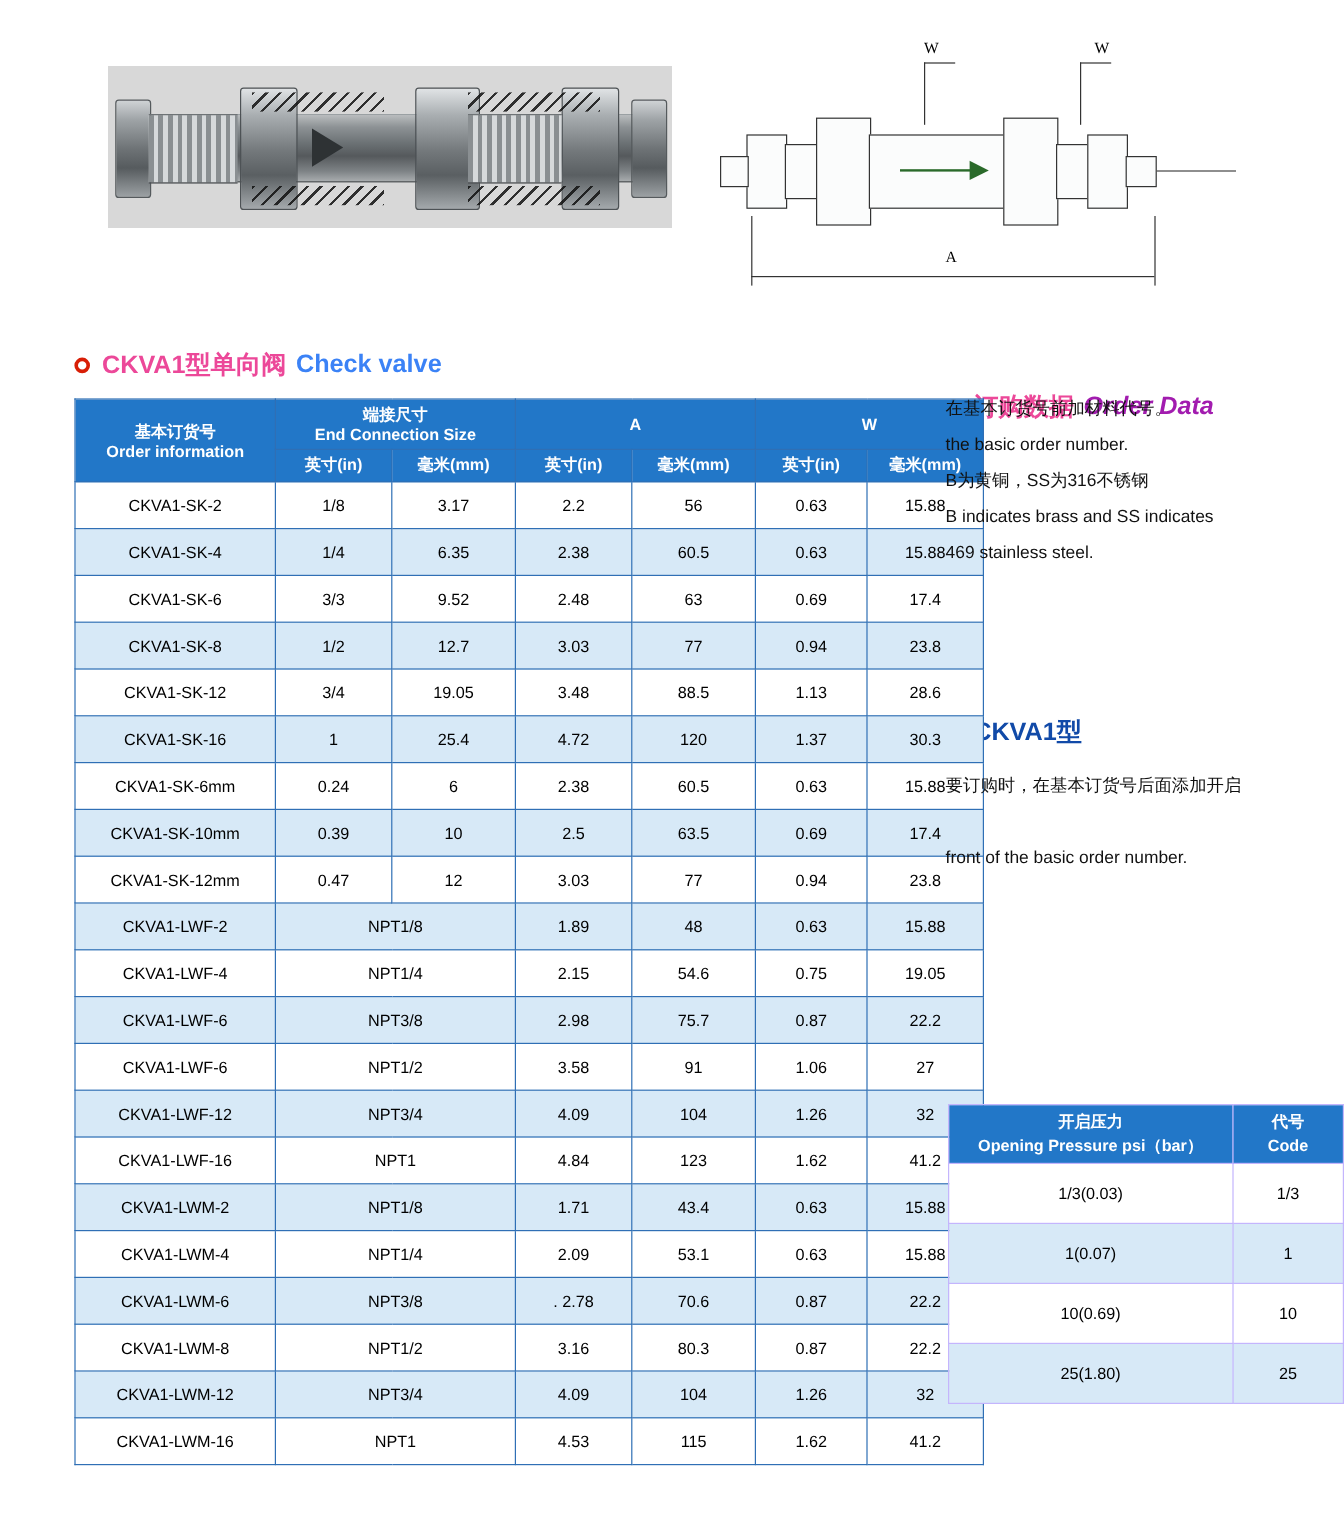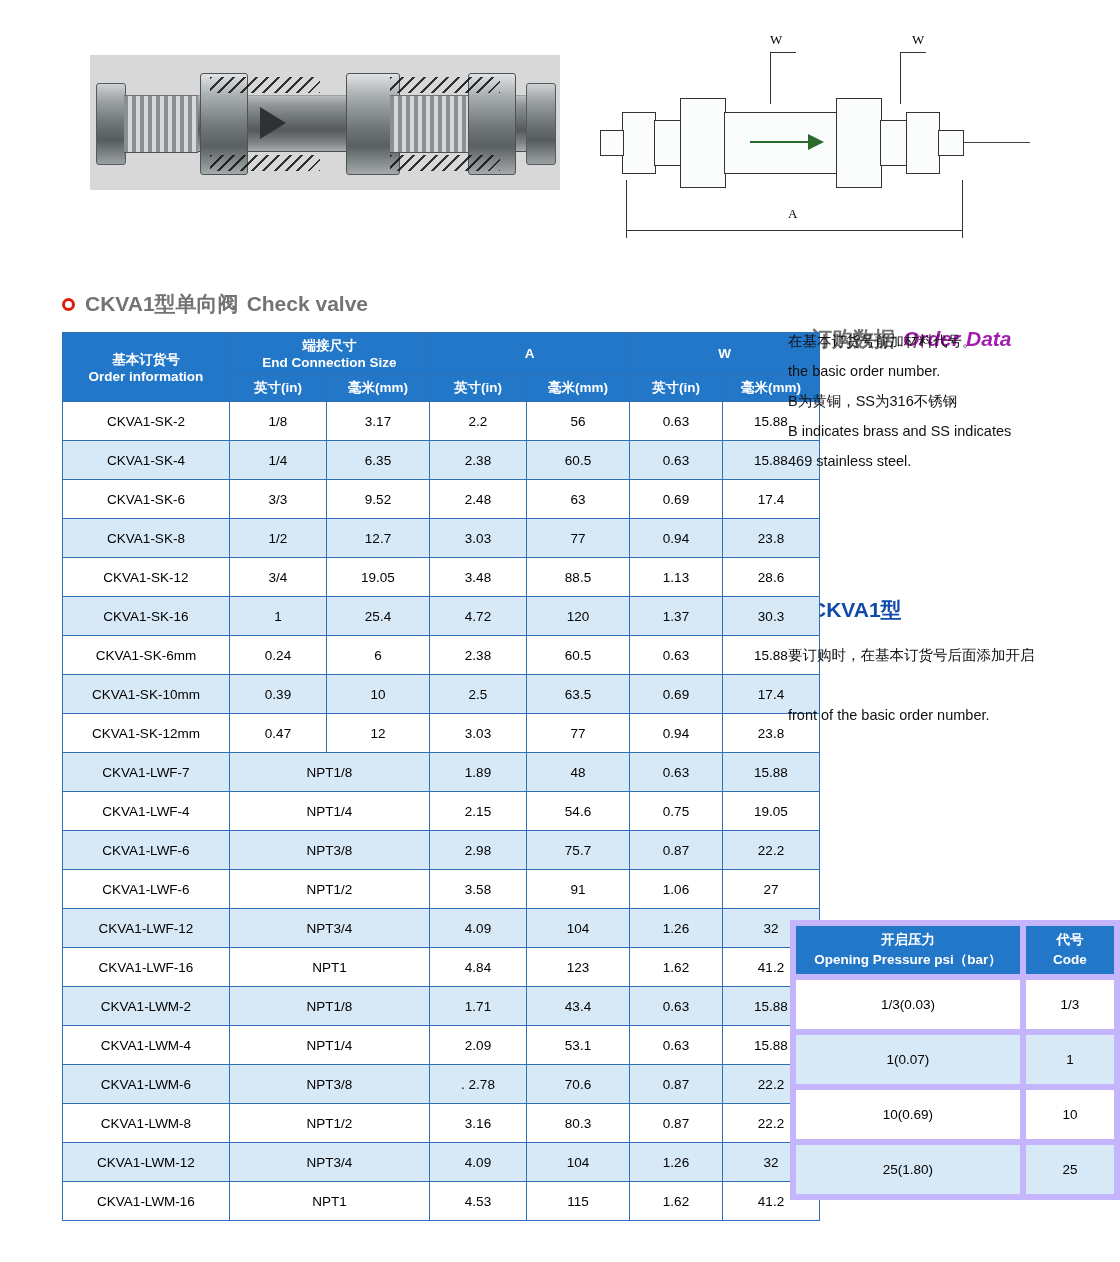--- a/index.html
+++ b/index.html
@@ -39,22 +39,22 @@
   .drawing{position:absolute;left:600px;top:20px;width:430px;height:240px;}
   .dr-line{position:absolute;background:#333;}
   .dr-box{position:absolute;border:1.5px solid #333;background:#fbfcfc;}
   .dr-label{position:absolute;font-size:13px;font-family:"Liberation Serif",serif;}
 
   
   .section-title{position:absolute;font-weight:bold;}
   .bullet{display:inline-block;width:13px;height:13px;border-radius:50%;
           border:3px solid #d81e06;margin-right:10px;vertical-align:middle;box-sizing:border-box;}
   .bullet.orange{border-color:#ef8200;}
-  .title-cn{font-size:21px;color:#737373;vertical-align:middle;}
-  .title-en{font-size:21px;color:#737373;vertical-align:middle;margin-left:8px;}
+  .title-cn{font-size:21px;color:#ec4899;vertical-align:middle;}
+  .title-en{font-size:21px;color:#3b82f6;vertical-align:middle;margin-left:8px;}
   .title-en.blue2{color:#a21caf;font-style:italic;}
 
   
   #main-table{position:absolute;left:62px;top:332px;border-collapse:collapse;}
   #main-table th,#main-table td{
     border:1px solid #2f6fb5;
     font-size:13.5px;
     text-align:center;
     font-family:"Liberation Sans", sans-serif;
   }
@@ -73,21 +73,21 @@
   .col-wmm{width:92px;}
 
   
   #order-data{position:absolute;left:788px;top:326px;width:300px;}
   .note{font-size:14.5px;line-height:30px;color:#111;font-family:"Liberation Sans",sans-serif;}
 
   #ckva-note{position:absolute;left:788px;top:596px;width:310px;}
 
   
   #press-table{position:absolute;left:790px;top:920px;border-collapse:collapse;}
-  #press-table th,#press-table td{border:6px solid #c4b5fd;text-align:center;font-size:13.5px;}
+  #press-table th,#press-table td{border:1px solid #c4b5fd;text-align:center;font-size:13.5px;}
   #press-table thead th{background:#2277c8;color:#fff;font-weight:bold;padding:4px 6px;line-height:20px;}
   #press-table tbody td{height:47px;}
   #press-table tbody tr:nth-child(odd) td{background:#ffffff;}
   #press-table tbody tr:nth-child(even) td{background:#d7e9f7;}
   .pcol1{width:226px;}
   .pcol2{width:80px;}
 </style>
 </head>
 <body>
 
@@ -252,21 +252,21 @@
       <tr>
         <td class="col-order">CKVA1-SK-12mm</td>
         <td class="col-in">0.47</td>
         <td class="col-mm">12</td>
         <td class="col-ain">3.03</td>
         <td class="col-amm">77</td>
         <td class="col-win">0.94</td>
         <td class="col-wmm">23.8</td>
       </tr>
       <tr>
-        <td class="col-order">CKVA1-LWF-7</td>
+        <td class="col-order">CKVA1-LWF-2</td>
         <td class="col-in" colspan="2">NPT1/8</td>
         <td class="col-ain">1.89</td>
         <td class="col-amm">48</td>
         <td class="col-win">0.63</td>
         <td class="col-wmm">15.88</td>
       </tr>
       <tr>
         <td class="col-order">CKVA1-LWF-4</td>
         <td class="col-in" colspan="2">NPT1/4</td>
         <td class="col-ain">2.15</td>

